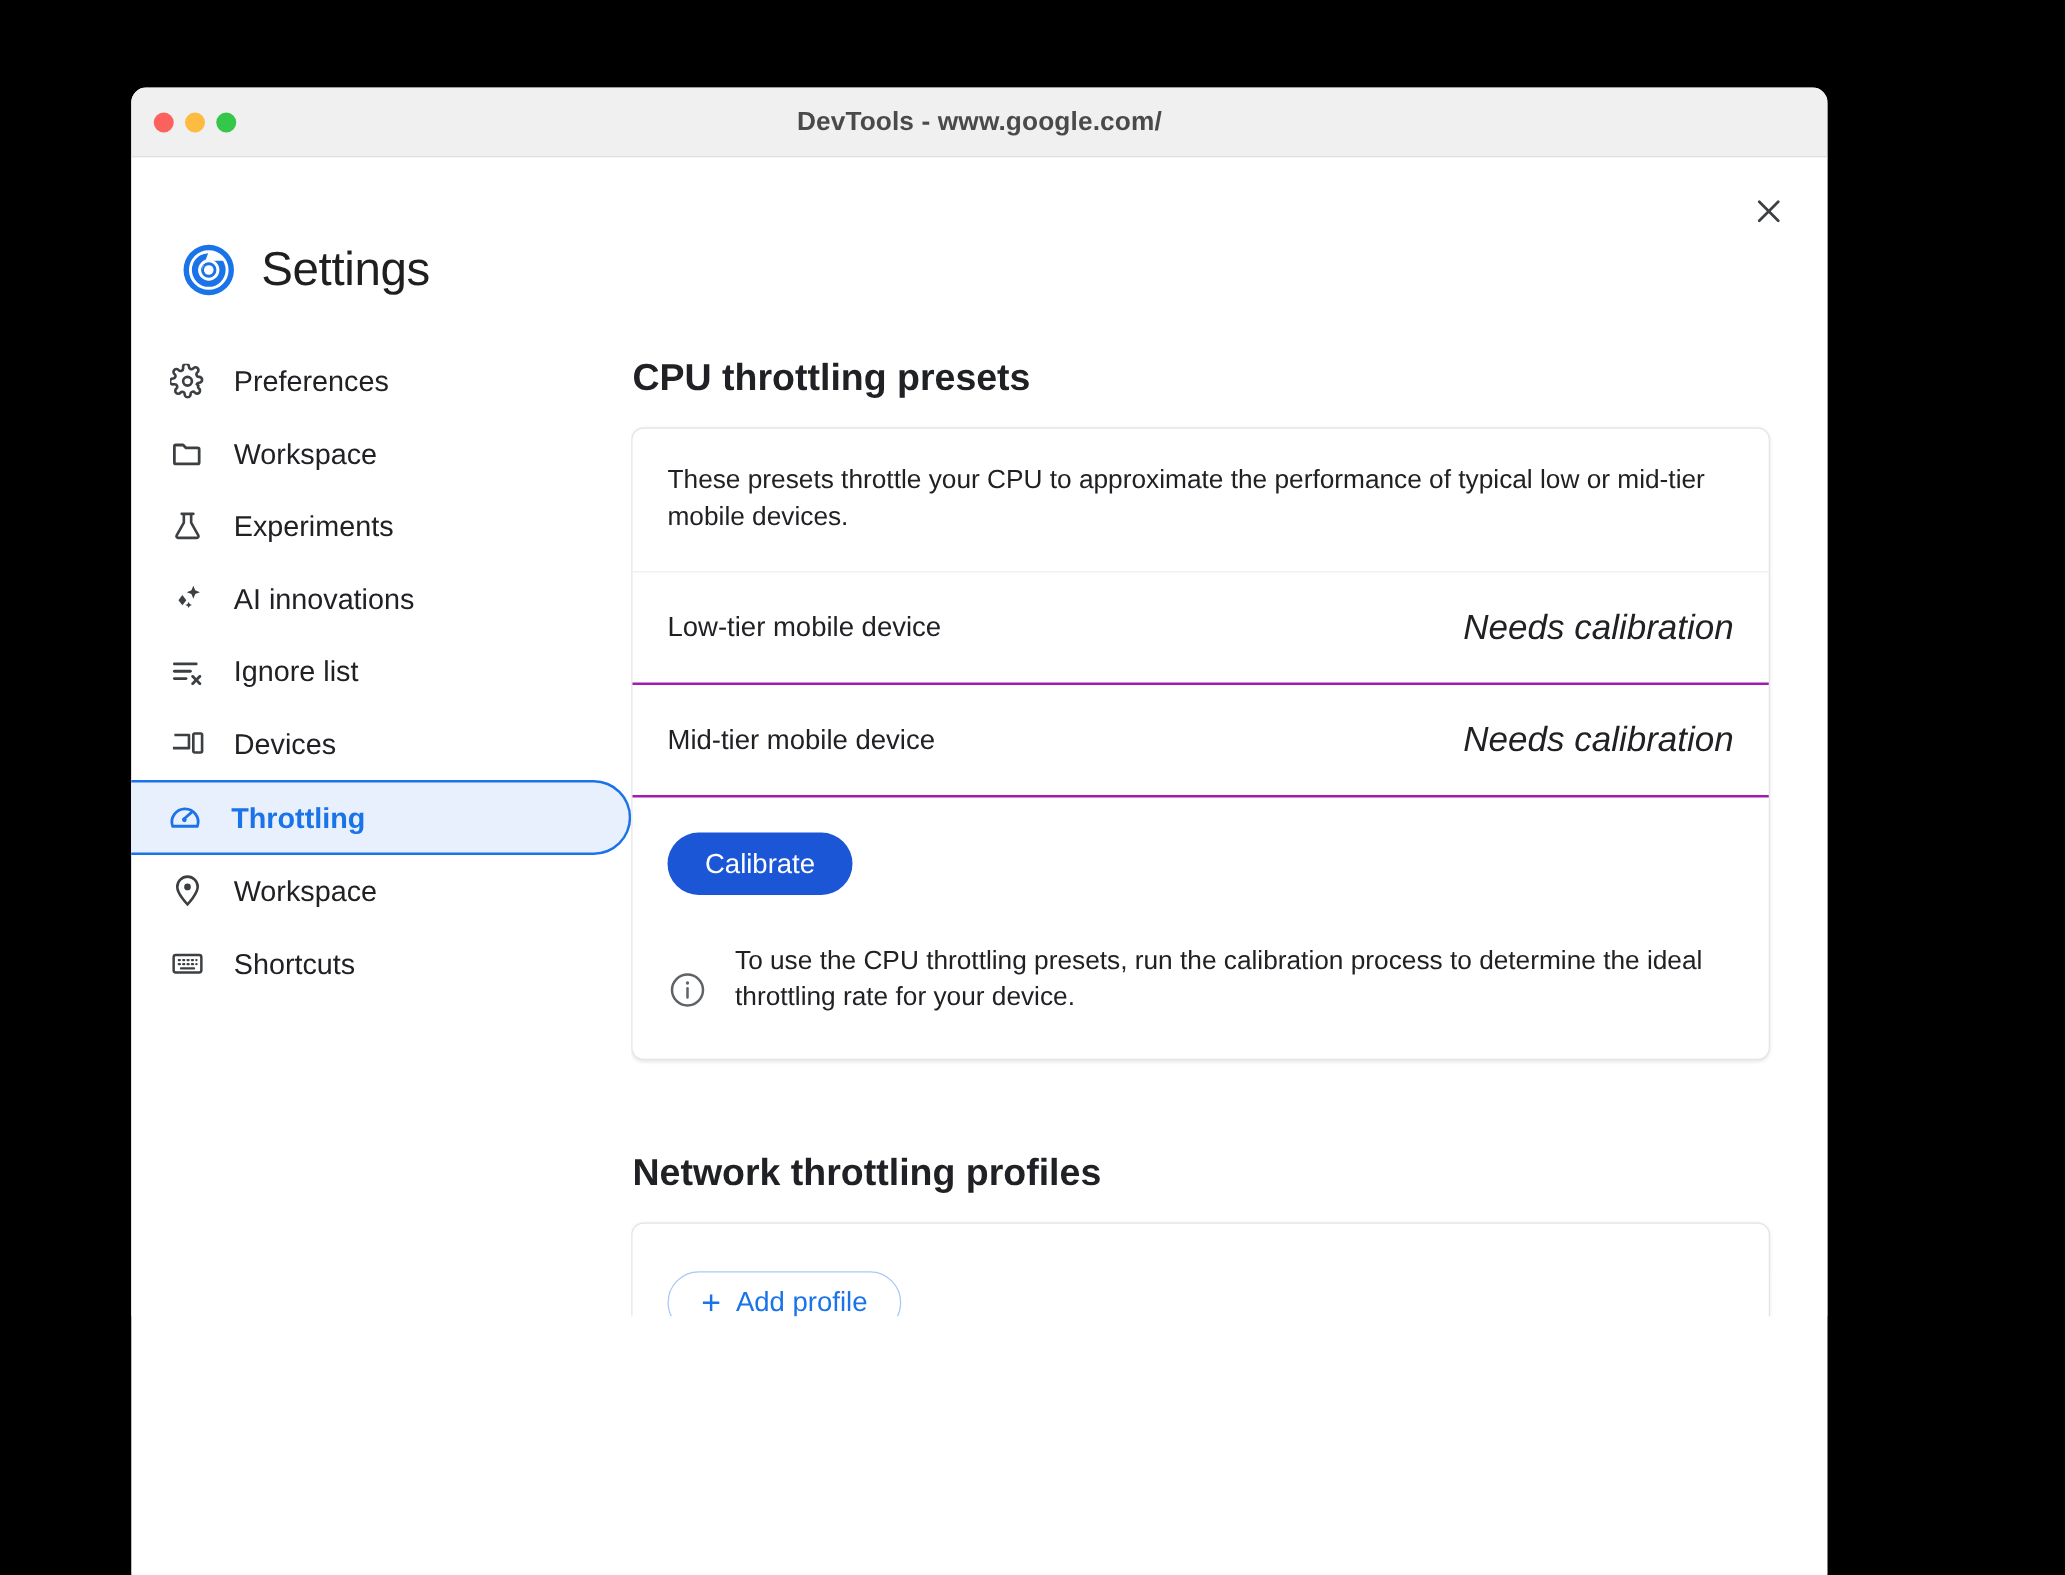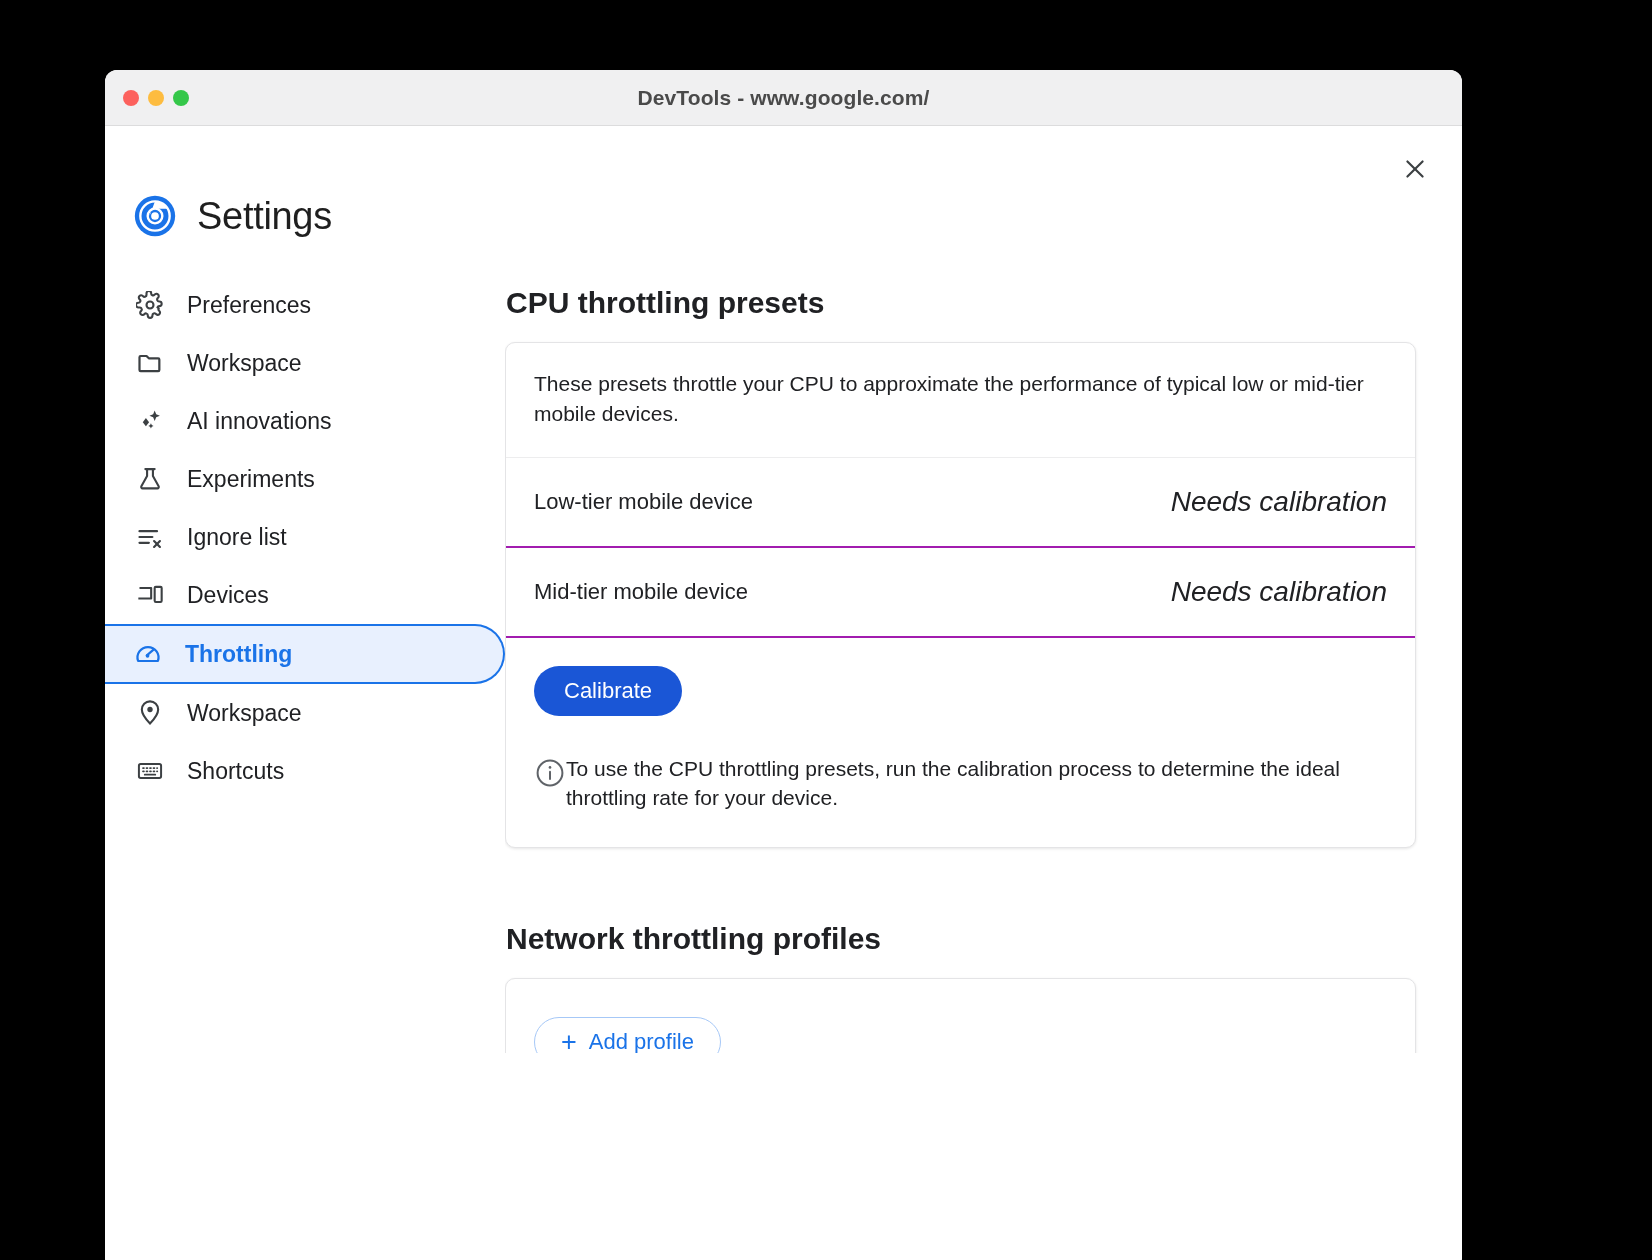--- a/index.html
+++ b/index.html
@@ -64,21 +64,21 @@
   
   .sidebar {
     width: 400px;
     padding-top: 68px;
     flex-shrink: 0;
   }
   .settings-header {
     display: flex;
     align-items: center;
     gap: 20px;
-    padding-left: 28px;
+    padding-left: 40px;
     margin-bottom: 38px;
   }
   .logo { width: 44px; height: 44px; flex-shrink: 0; }
   .settings-title {
     font-size: 38px;
     color: #1f1f1f;
     font-weight: 400;
     letter-spacing: -0.3px;
   }
   .nav { display: flex; flex-direction: column; }
@@ -159,21 +159,22 @@
     border-radius: 28px;
     padding: 0 30px;
     height: 50px;
     line-height: 50px;
     font-size: 22px;
     font-family: "Liberation Sans", sans-serif;
     cursor: pointer;
   }
   .info-row {
     display: flex;
-    align-items: flex-start;
+    align-items: flex-end;
+    gap: 22px;
     margin-top: 38px;
   }
   .info-icon { flex-shrink: 0; margin-top: 3px; color: #5f6368; }
   .info-text {
     font-size: 21px;
     line-height: 1.42;
     color: #202124;
   }
 
   .section-gap { height: 74px; }
@@ -256,37 +257,37 @@
           <span class="nav-icon">
             <svg width="28" height="28" viewBox="0 0 24 24" fill="none" stroke="currentColor" stroke-width="1.9" stroke-linejoin="round">
               <path d="M3 7a1 1 0 0 1 1-1h5l2 2h8a1 1 0 0 1 1 1v9a1 1 0 0 1-1 1H4a1 1 0 0 1-1-1z"></path>
             </svg>
           </span>
           <span class="nav-label">Workspace</span>
         </div>
 
         <div class="nav-item">
           <span class="nav-icon">
+            <svg width="28" height="28" viewBox="0 0 24 24" fill="none" stroke="currentColor" stroke-width="1.8" stroke-linejoin="round">
+              <path d="M9.5 3.5v6L4.6 18.2A1.2 1.2 0 0 0 5.7 20h12.6a1.2 1.2 0 0 0 1.1-1.8L14.5 9.5v-6"></path>
+              <line x1="8" y1="3.5" x2="16" y2="3.5" stroke-linecap="round"></line>
+            </svg>
+          </span>
+          <span class="nav-label">Experiments</span>
+        </div>
+
+        <div class="nav-item">
+          <span class="nav-icon">
             <svg width="28" height="28" viewBox="0 0 24 24" fill="currentColor">
               <path d="M8.5 9.5 L11.2 13 L8.5 16.5 L5.8 13 Z"></path>
               <path d="M16 3 L17.3 6.2 L20.5 7.5 L17.3 8.8 L16 12 L14.7 8.8 L11.5 7.5 L14.7 6.2 Z"></path>
               <path d="M13.5 16.5 L14.4 18.4 L16.3 19.3 L14.4 20.2 L13.5 22 L12.6 20.2 L10.7 19.3 L12.6 18.4 Z" transform="scale(0.8) translate(2.5,1)"></path>
             </svg>
           </span>
           <span class="nav-label">AI innovations</span>
-        </div>
-
-        <div class="nav-item">
-          <span class="nav-icon">
-            <svg width="28" height="28" viewBox="0 0 24 24" fill="none" stroke="currentColor" stroke-width="1.8" stroke-linejoin="round">
-              <path d="M9.5 3.5v6L4.6 18.2A1.2 1.2 0 0 0 5.7 20h12.6a1.2 1.2 0 0 0 1.1-1.8L14.5 9.5v-6"></path>
-              <line x1="8" y1="3.5" x2="16" y2="3.5" stroke-linecap="round"></line>
-            </svg>
-          </span>
-          <span class="nav-label">Experiments</span>
         </div>
 
         <div class="nav-item">
           <span class="nav-icon">
             <svg width="28" height="28" viewBox="0 0 24 24" fill="none" stroke="currentColor" stroke-width="1.9" stroke-linecap="round">
               <line x1="3" y1="7" x2="18" y2="7"></line>
               <line x1="3" y1="12" x2="14" y2="12"></line>
               <line x1="3" y1="17" x2="11" y2="17"></line>
               <line x1="15.5" y1="15.5" x2="20.5" y2="20.5"></line>
               <line x1="20.5" y1="15.5" x2="15.5" y2="20.5"></line>

